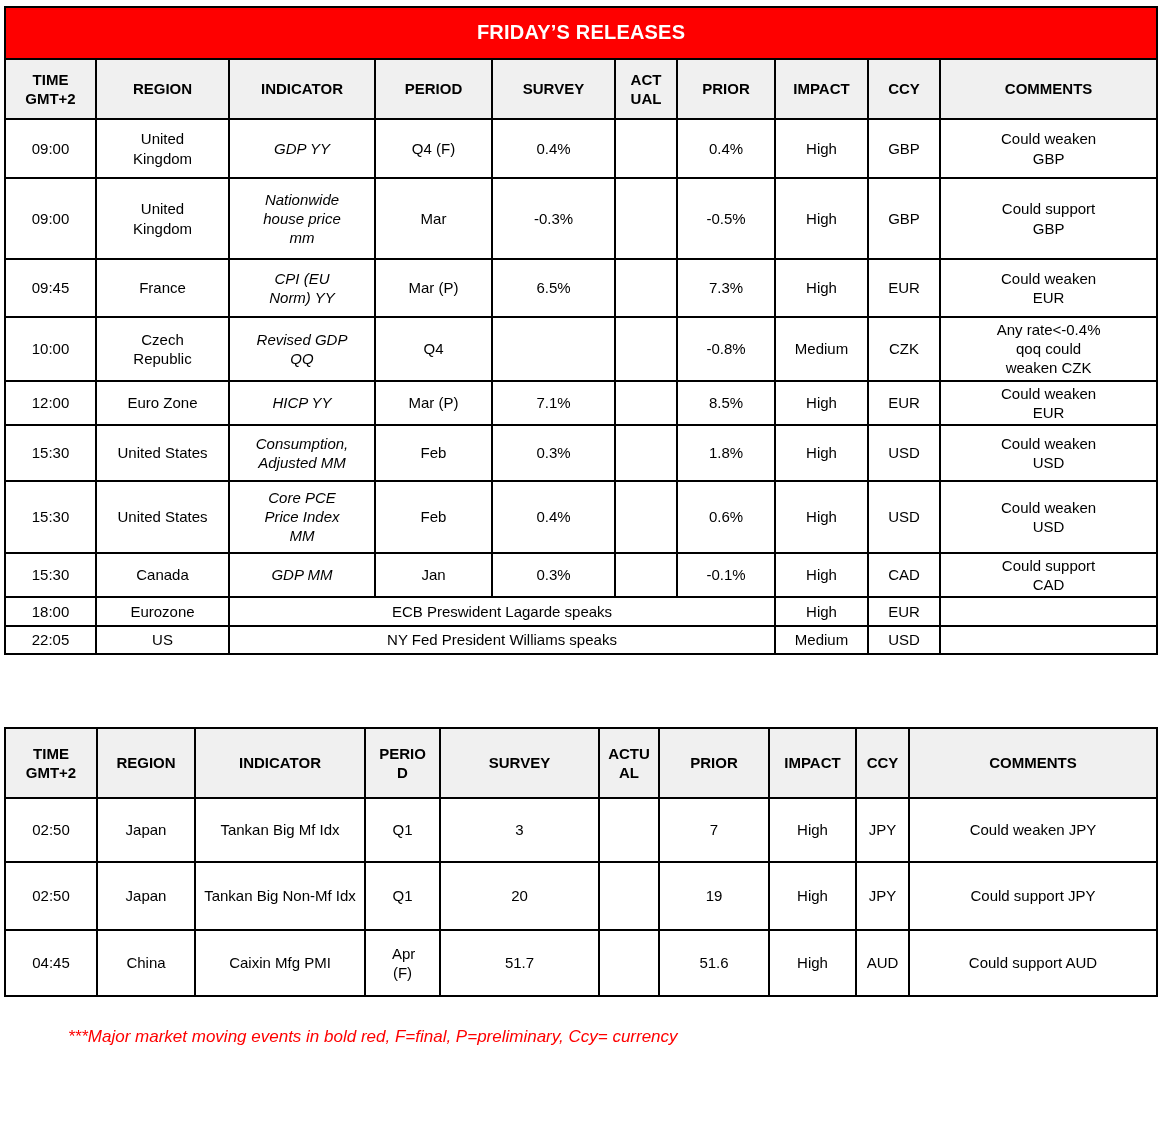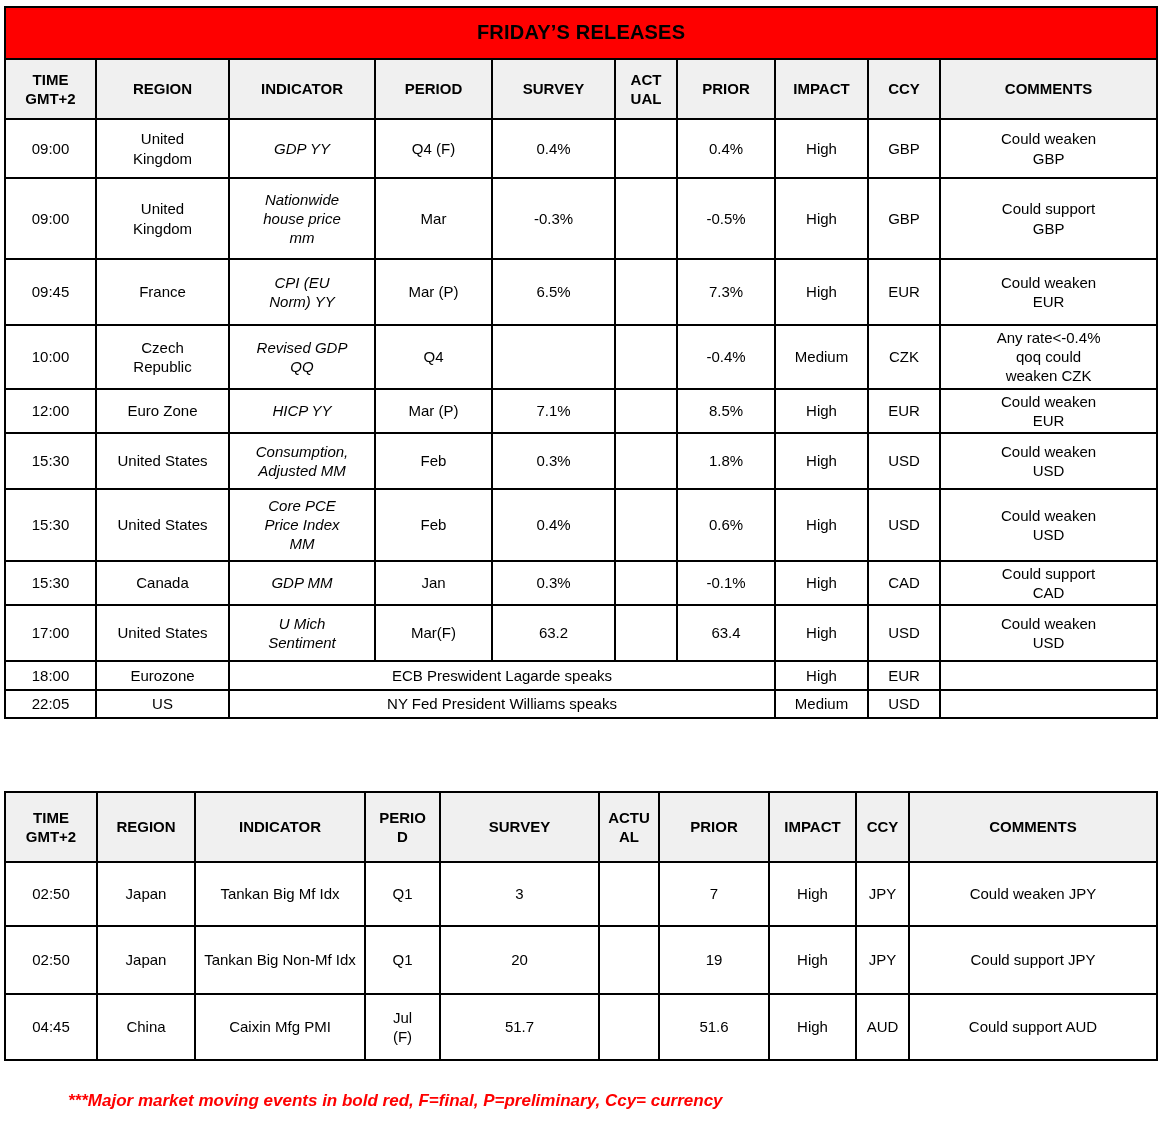--- a/index.html
+++ b/index.html
@@ -29,37 +29,37 @@
     line-height: 1.28;
     padding: 2px 4px;
     overflow: hidden;
   }
   .cal th {
     background: #f0f0f0;
     font-weight: bold;
   }
   .cal td.title-cell {
     background: #fe0000;
-    color: #000000;
+    color: #ffffff;
     font-weight: bold;
     font-size: 20px;
     letter-spacing: 0.2px;
   }
   
   .t1 td.c-region   { padding: 2px 14px; }
   .t1 td.c-indicator{ padding: 6px 22px; font-style: italic; }
   .t1 td.c-comments { padding: 2px 48px; }
   .t1 th.brk-actual { padding: 2px 11px; word-break: break-all; }
   .t2 th.brk-period { padding: 2px 11px; word-break: break-all; }
   .t2 th.brk-actual { padding: 2px 8px;  word-break: break-all; }
   .t2 td.c-period   { padding: 2px 26px; }
   .t2 td.c-indicator{ padding: 14px 8px; margin-left: 48px; }
   .footnote {
     color: #fe0000;
-    font-weight: bold;
+    font-weight: normal;
     font-style: italic;
     font-size: 17px;
     margin: 30px 0 0 68px;
   }
 </style>
 </head>
 <body>
 
 <table class="cal t1">
   <colgroup>
@@ -107,40 +107,40 @@
     <td class="c-region">United Kingdom</td>
     <td class="c-indicator">Nationwide house price mm</td>
     <td class="c-period">Mar</td>
     <td class="c-survey">-0.3%</td>
     <td class="c-actual"></td>
     <td class="c-prior">-0.5%</td>
     <td class="c-impact">High</td>
     <td class="c-ccy">GBP</td>
     <td class="c-comments">Could support GBP</td>
   </tr>
-  <tr style="height:66px">
+  <tr style="height:58px">
     <td class="c-time">09:45</td>
     <td class="c-region">France</td>
     <td class="c-indicator">CPI (EU Norm) YY</td>
     <td class="c-period">Mar (P)</td>
     <td class="c-survey">6.5%</td>
     <td class="c-actual"></td>
     <td class="c-prior">7.3%</td>
     <td class="c-impact">High</td>
     <td class="c-ccy">EUR</td>
     <td class="c-comments">Could weaken EUR</td>
   </tr>
   <tr style="height:56px">
     <td class="c-time">10:00</td>
     <td class="c-region">Czech Republic</td>
     <td class="c-indicator">Revised GDP QQ</td>
     <td class="c-period">Q4</td>
     <td class="c-survey"></td>
     <td class="c-actual"></td>
-    <td class="c-prior">-0.4%</td>
+    <td class="c-prior">-0.8%</td>
     <td class="c-impact">Medium</td>
     <td class="c-ccy">CZK</td>
     <td class="c-comments">Any rate&lt;-0.4% qoq could weaken CZK</td>
   </tr>
   <tr style="height:29px">
     <td class="c-time">12:00</td>
     <td class="c-region">Euro Zone</td>
     <td class="c-indicator">HICP YY</td>
     <td class="c-period">Mar (P)</td>
     <td class="c-survey">7.1%</td>
@@ -178,32 +178,20 @@
     <td class="c-time">15:30</td>
     <td class="c-region">Canada</td>
     <td class="c-indicator">GDP MM</td>
     <td class="c-period">Jan</td>
     <td class="c-survey">0.3%</td>
     <td class="c-actual"></td>
     <td class="c-prior">-0.1%</td>
     <td class="c-impact">High</td>
     <td class="c-ccy">CAD</td>
     <td class="c-comments">Could support CAD</td>
-  </tr>
-  <tr style="height:56px">
-    <td class="c-time">17:00</td>
-    <td class="c-region">United States</td>
-    <td class="c-indicator">U Mich Sentiment</td>
-    <td class="c-period">Mar(F)</td>
-    <td class="c-survey">63.2</td>
-    <td class="c-actual"></td>
-    <td class="c-prior">63.4</td>
-    <td class="c-impact">High</td>
-    <td class="c-ccy">USD</td>
-    <td class="c-comments">Could weaken USD</td>
   </tr>
   <tr style="height:29px">
     <td class="c-time">18:00</td>
     <td class="c-region">Eurozone</td>
     <td class="c-event" colspan="5">ECB Preswident Lagarde speaks</td>
     <td class="c-impact">High</td>
     <td class="c-ccy">EUR</td>
     <td class="c-comments"></td>
   </tr>
   <tr style="height:28px">
@@ -264,21 +252,21 @@
     <td class="c-actual"></td>
     <td class="c-prior">19</td>
     <td class="c-impact">High</td>
     <td class="c-ccy">JPY</td>
     <td class="c-comments">Could support JPY</td>
   </tr>
   <tr style="height:66px">
     <td class="c-time">04:45</td>
     <td class="c-region">China</td>
     <td class="c-indicator">Caixin Mfg PMI</td>
-    <td class="c-period">Jul (F)</td>
+    <td class="c-period">Apr (F)</td>
     <td class="c-survey">51.7</td>
     <td class="c-actual"></td>
     <td class="c-prior">51.6</td>
     <td class="c-impact">High</td>
     <td class="c-ccy">AUD</td>
     <td class="c-comments">Could support AUD</td>
   </tr>
 </tbody>
   </table>
 

